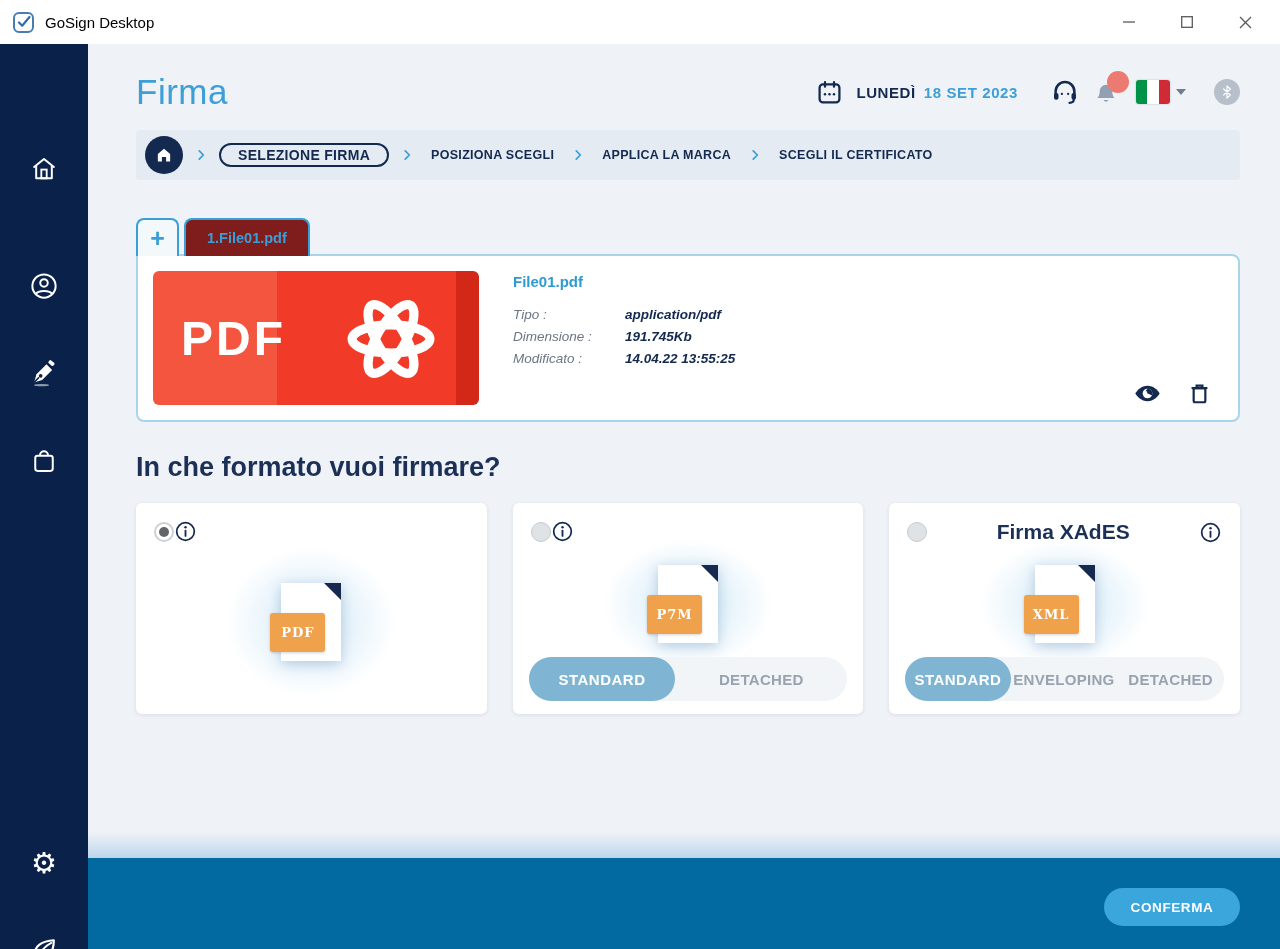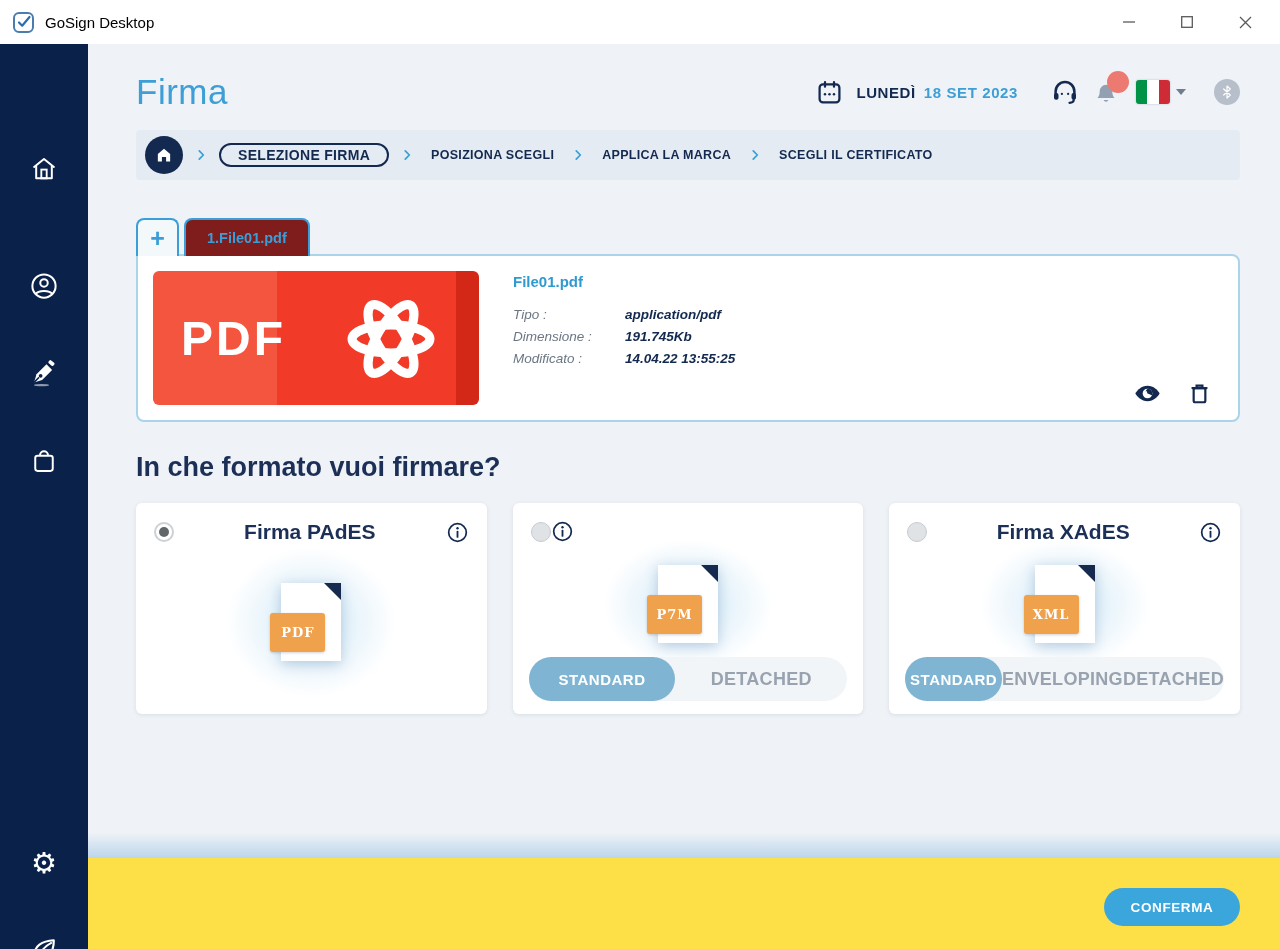--- a/index.html
+++ b/index.html
@@ -75,27 +75,27 @@
   .file-glyph-wrap { position:absolute; top:44px; left:50%; transform:translateX(-50%); width:170px; height:150px; display:flex; align-items:center; justify-content:center;
                      background:radial-gradient(closest-side, rgba(170,214,240,.55), rgba(170,214,240,0)); }
   .page { width:60px; height:78px; background:#fff; position:relative; box-shadow:0 3px 12px rgba(110,150,190,.45); }
   .page-fold { position:absolute; top:0; right:0; width:0; height:0; border-top:17px solid #16294e; border-left:17px solid transparent; }
   .page-badge { position:absolute; left:-11px; top:30px; min-width:55px; height:39px; padding:0 8px; background:#f0a14c; color:#fff;
                 font-family:"DejaVu Serif", serif; font-weight:700; font-size:13px; display:flex; align-items:center; justify-content:center;
                 border-radius:3px; letter-spacing:1px; box-shadow:0 1px 3px rgba(0,0,0,.18); }
   .segmented { position:absolute; left:16px; right:16px; bottom:13px; height:44px; background:#f2f5f8; border-radius:22px; display:flex; align-items:center; }
   .seg-on { height:44px; border-radius:22px; background:#7fb5d2; color:#fff; display:flex; align-items:center; justify-content:center;
             font-weight:700; font-size:15px; letter-spacing:.5px; cursor:pointer; }
-  .seg-off { flex:1; text-align:center; color:#98a3af; font-weight:700; font-size:18px; letter-spacing:.3px; cursor:pointer; }
+  .seg-off { flex:1; text-align:center; color:#98a3af; font-weight:700; font-size:15px; letter-spacing:.3px; cursor:pointer; }
   .w46 { width:46%; } .w33 { width:33%; }
 
   
   .shadow-band { position:absolute; left:0; right:0; bottom:91px; height:26px;
                  background:linear-gradient(to bottom, rgba(198,219,238,0), rgba(186,212,234,.95)); }
-  .footer { position:absolute; left:0; right:0; bottom:0; height:91px; background:#fde047; }
+  .footer { position:absolute; left:0; right:0; bottom:0; height:91px; background:#0369a1; }
   .confirm-btn { position:absolute; right:40px; bottom:23px; width:136px; height:38px; border:none; border-radius:19px; background:#3ba6dc;
                  color:#fff; font-family:"Liberation Sans", sans-serif; font-weight:700; font-size:13.5px; letter-spacing:.6px; cursor:pointer; }
 </style>
 </head>
 <body>
 
 <div class="titlebar">
   <span class="logo-box">
     <svg width="24" height="24" viewBox="0 0 24 24">
         <rect x="2" y="3" width="19" height="19" rx="5" fill="none" stroke="#4a7dad" stroke-width="2"></rect>
@@ -303,21 +303,20 @@
         </div>
       </div>
 
       <h2 class="question">In che formato vuoi firmare?</h2>
 
       <div class="cards-row">
 
         <div class="fcard">
           <div class="fcard-head">
             <span class="radio sel"></span>
-            <span class="fcard-title">Firma PAdES</span>
             <button class="info-btn">
               <svg width="23" height="23" viewBox="0 0 24 24">
                   <circle cx="12" cy="12" r="9.2" fill="none" stroke="#13294f" stroke-width="1.8"></circle>
                   <line x1="12" y1="11" x2="12" y2="16.6" stroke="#13294f" stroke-width="1.9" stroke-linecap="round"></line>
                   <circle cx="12" cy="7.6" r="1.25" fill="#13294f"></circle>
                 </svg>
             </button>
           </div>
           <div class="file-glyph-wrap">
             <div class="page">

